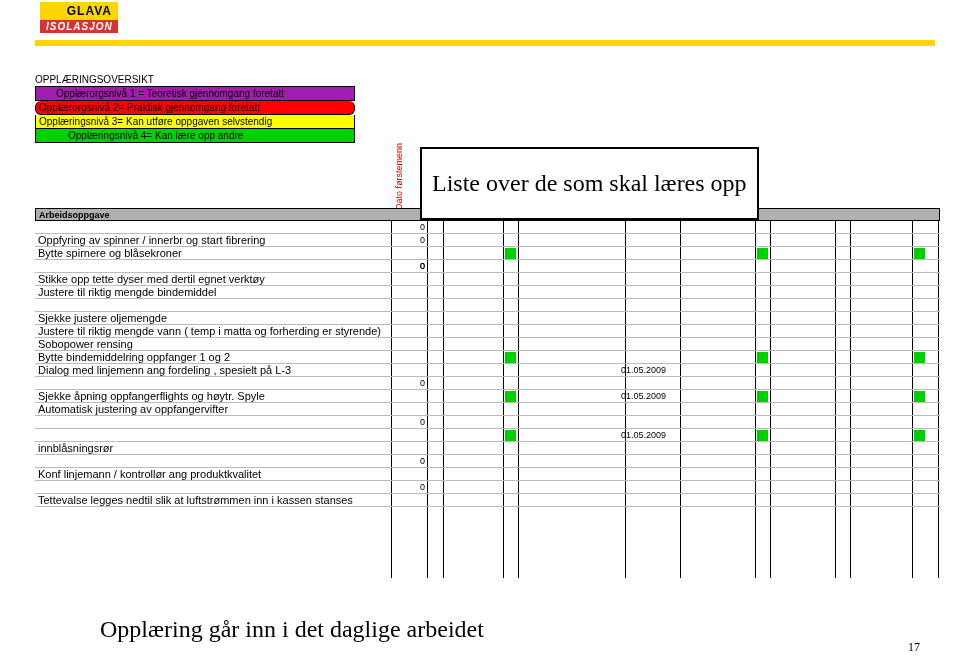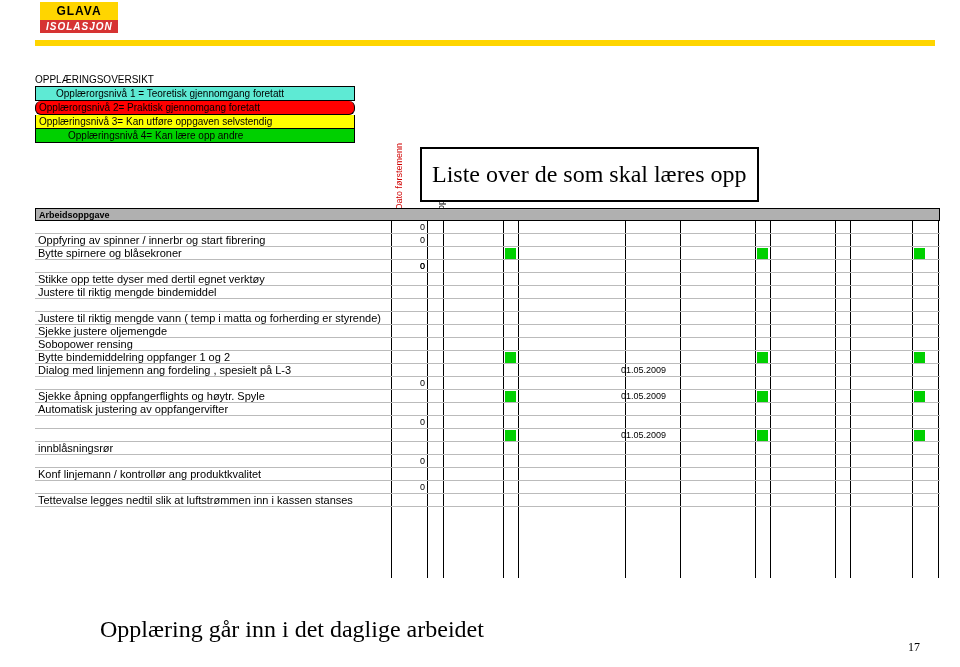--- a/index.html
+++ b/index.html
@@ -1,37 +1,37 @@
 <!DOCTYPE html>
 <html><head>
 <meta charset="utf-8">
 <style>
   * { margin: 0; padding: 0; box-sizing: border-box; }
   body { width: 960px; height: 667px; font-family: Arial, sans-serif; background: #fff; position: relative; overflow: hidden; }
   
   .logo { position: absolute; top: 2px; left: 40px; width: 78px; height: 34px; }
-  .logo-top { background: #ffd500; color: #000; font-weight: bold; font-size: 12px; padding: 2px 6px; letter-spacing: 1px; text-align: center; }
+  .logo-top { background: #ffd500; color: #000; font-weight: bold; font-size: 12px; padding: 2px 6px; letter-spacing: 1px; text-align: right; }
   .logo-bot { background: #d63333; color: #fff; font-weight: bold; font-size: 10px; padding: 1px 6px; letter-spacing: 1px; text-align: left; font-style: italic; }
   
   .hr-yellow { position: absolute; top: 40px; left: 35px; width: 900px; height: 6px; background: #ffd500; }
   
   .legend { position: absolute; top: 62px; left: 35px; width: 320px; font-size: 10px; margin-top: 12px; }
   .legend-title { font-size: 10px; color: #000; padding-bottom: 1px; border-bottom: 1px solid #000; }
   .legend-row { border: 1px solid #000; border-top: none; padding: 1px 3px; font-size: 10px; }
   .legend-row:first-of-type { border-top: 1px solid #000; }
-  .lv1 { background: #5eead4; padding-left: 20px; }
+  .lv1 { background: #a21caf; padding-left: 20px; }
   .lv2 { background: #ff0000; color: #000; border-radius: 6px; }
   .lv3 { background: #ffff00; }
   .lv4 { background: #00d000; padding-left: 32px; }
   
   .vert-labels { position: absolute; top: 122px; left: 393px; font-size: 10px; height: 90px; display: flex; align-items: flex-end; }
   .vert { writing-mode: vertical-rl; transform: rotate(180deg); font-size: 9px; white-space: nowrap; padding: 2px 1px; }
   .vert.red { color: #d00000; }
   
-  .callout { position: absolute; top: 147px; left: 420px; background: #fff; border: 2px solid #000; padding: 12px 10px; font-family: "Times New Roman", serif; font-size: 24px; z-index: 5; }
+  .callout { position: absolute; top: 147px; left: 420px; background: #fff; border: 2px solid #000; padding: 21px 10px; font-family: "Times New Roman", serif; font-size: 24px; z-index: 5; }
   
   .grid-area { position: absolute; top: 208px; left: 35px; width: 905px; font-size: 9px; }
   .header-row { background: #b0b0b0; border: 1px solid #000; padding: 1px 3px; font-weight: bold; height: 13px; }
   .task-row { border-bottom: 1px solid #bbb; display: flex; align-items: center; height: 13px; position: relative; }
   .task-label { width: 355px; padding-left: 3px; font-size: 11px; white-space: nowrap; overflow: hidden; }
   .zero-col { position: absolute; left: 375px; width: 15px; text-align: right; font-size: 9px; }
   .date-col { position: absolute; left: 586px; width: 60px; font-size: 9px; }
   .blank-row { height: 13px; border-bottom: 1px solid #bbb; position: relative; }
   
   .vlines { position: absolute; top: 208px; left: 35px; width: 905px; height: 370px; pointer-events: none; }
@@ -105,24 +105,24 @@
   </div>
   <div class="task-row">
     <span class="zero-col" style="top:-12px">0</span>
     <span class="task-label">Stikke opp tette dyser  med dertil egnet verktøy</span>
   </div>
   <div class="task-row">
     <span class="task-label">Justere til riktig mengde bindemiddel</span>
   </div>
   <div class="blank-row"></div>
   <div class="task-row">
-    <span class="task-label">Justere til riktig mengde vann    ( temp i matta og forherding er styrende)</span>
+    <span class="task-label">Sjekke justere  oljemengde</span>
   </div>
   <div class="task-row">
-    <span class="task-label">Sjekke justere  oljemengde</span>
+    <span class="task-label">Justere til riktig mengde vann    ( temp i matta og forherding er styrende)</span>
   </div>
   <div class="task-row">
     <span class="task-label">Sobopower rensing</span>
   </div>
   <div class="task-row">
     <span class="task-label">Bytte bindemiddelring oppfanger 1 og 2</span>
     <div class="green-sq" style="left:470px;top:1px"></div>
     <div class="green-sq" style="left:722px;top:1px"></div>
     <div class="green-sq" style="left:879px;top:1px"></div>
   </div>

